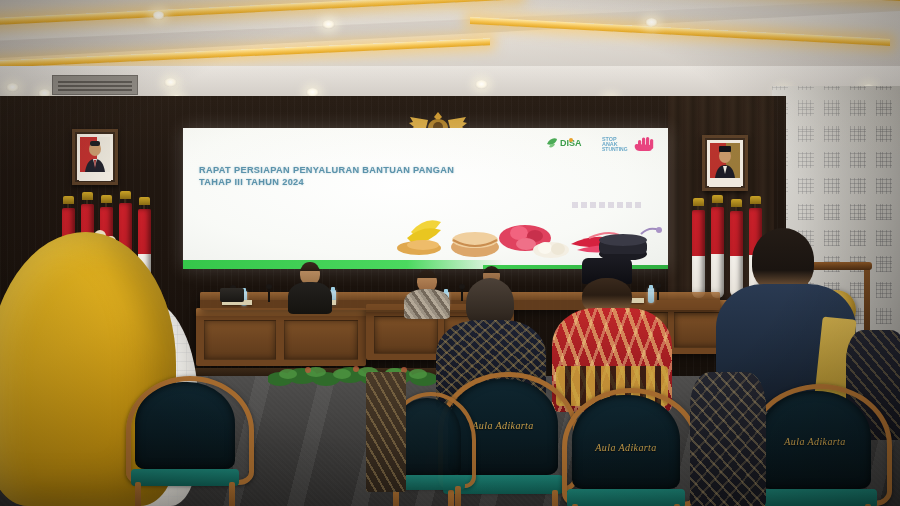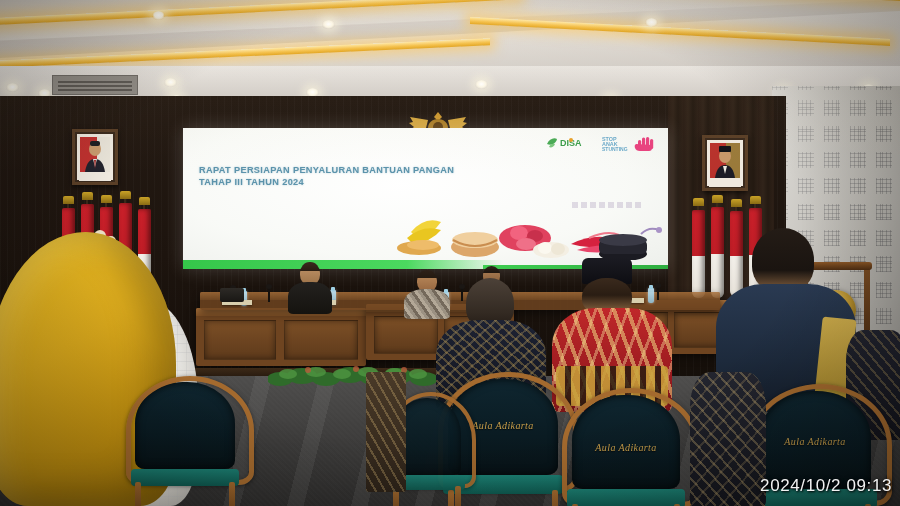--- a/index.html
+++ b/index.html
@@ -622,14 +622,13 @@
 
   <div style="position:absolute;left:690px;top:372px;width:76px;height:134px;border-radius:26% 26% 4% 4%;
               background:
                 repeating-linear-gradient(48deg,rgba(215,185,120,.32) 0 2px,rgba(0,0,0,0) 2px 9px),
                 repeating-linear-gradient(-48deg,rgba(200,170,110,.22) 0 2px,rgba(0,0,0,0) 2px 11px),
                 linear-gradient(180deg,#23252f,#15161d);"></div>
 
   <div class="warmcast"></div>
   <div class="vignette"></div>
 
-  <div class="timestamp">2024/10/2 09:13</div>
 </div>
 
 </body></html>

